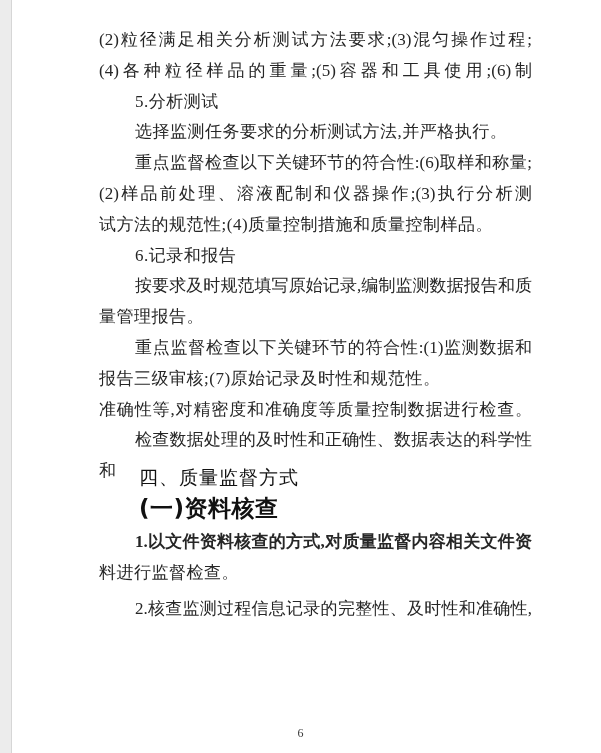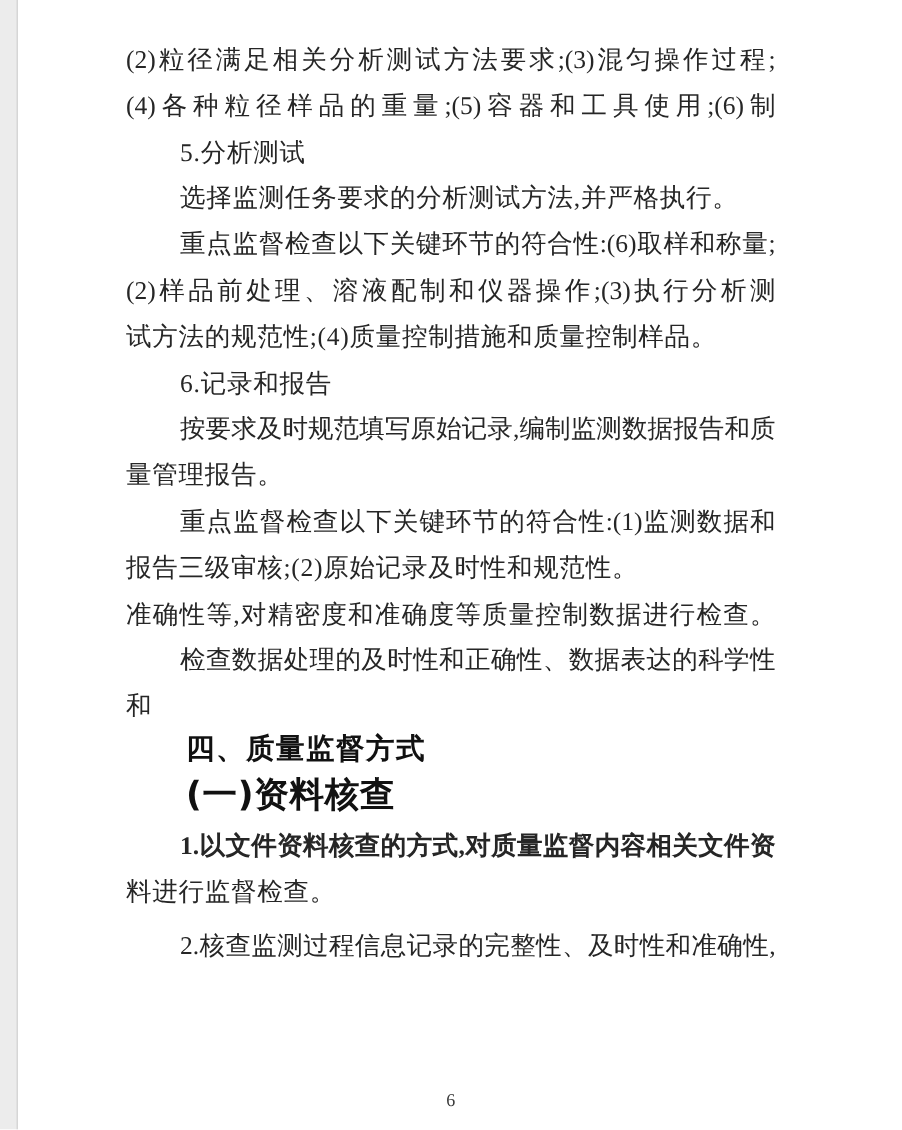--- a/index.html
+++ b/index.html
@@ -6,39 +6,39 @@
   body{
     width:601px;height:753px;position:relative;overflow:hidden;
     background:#ffffff;
     font-family:"Liberation Serif","DejaVu Serif",serif;
   }
   .edge-strip{
     position:absolute;left:0;top:0;bottom:0;width:11px;
     background:#ececec;border-right:1px solid #d6d6d6;
   }
   .doc-body{
-    position:absolute;left:84px;top:25px;width:433px;
+    position:absolute;left:99px;top:25px;width:433px;
     color:#262626;
   }
   .ln{
     font-size:17px;line-height:30.8px;height:30.8px;
     white-space:nowrap;
     letter-spacing:0.5px;
   }
   .jf{
     white-space:normal;
     text-align:justify;
     text-align-last:justify;
     letter-spacing:0;
   }
   .ind{text-indent:36px;}
   .h1{
     font-family:"DejaVu Sans","Liberation Sans",sans-serif;
-    font-weight:bold;font-size:19px;color:#111111;
-    margin-top:28px;text-indent:40px;letter-spacing:1px;
+    font-weight:normal;font-size:19px;color:#111111;
+    margin-top:6px;text-indent:40px;letter-spacing:1px;
   }
   .h2{
     font-family:"DejaVu Sans","Liberation Sans",sans-serif;
     font-weight:bold;font-size:23px;color:#111111;
     text-indent:40px;letter-spacing:0.5px;
   }
   .mt3{margin-top:3px;font-weight:bold;}
   .mt6{margin-top:6px;}
   .page-num{
     position:absolute;left:0;right:0;top:726px;
@@ -56,21 +56,21 @@
   <div class="ln jf">(4)各种粒径样品的重量;(5)容器和工具使用;(6)制</div>
   <div class="ln ind">5.分析测试</div>
   <div class="ln ind">选择监测任务要求的分析测试方法,并严格执行。</div>
   <div class="ln ind jf">重点监督检查以下关键环节的符合性:(6)取样和称量;</div>
   <div class="ln jf">(2)样品前处理、溶液配制和仪器操作;(3)执行分析测</div>
   <div class="ln">试方法的规范性;(4)质量控制措施和质量控制样品。</div>
   <div class="ln ind">6.记录和报告</div>
   <div class="ln ind jf">按要求及时规范填写原始记录,编制监测数据报告和质</div>
   <div class="ln">量管理报告。</div>
   <div class="ln ind jf">重点监督检查以下关键环节的符合性:(1)监测数据和</div>
-  <div class="ln">报告三级审核;(2)原始记录及时性和规范性。</div>
+  <div class="ln">报告三级审核;(7)原始记录及时性和规范性。</div>
   <div class="ln jf">准确性等,对精密度和准确度等质量控制数据进行检查。</div>
   <div class="ln ind jf">检查数据处理的及时性和正确性、数据表达的科学性和</div>
   <div class="ln h1">四、质量监督方式</div>
   <div class="ln h2">(一)资料核查</div>
   <div class="ln ind jf mt3">1.以文件资料核查的方式,对质量监督内容相关文件资</div>
   <div class="ln">料进行监督检查。</div>
   <div class="ln ind jf mt6">2.核查监测过程信息记录的完整性、及时性和准确性,</div>
 </div>
 
 <div class="page-num">6</div>

